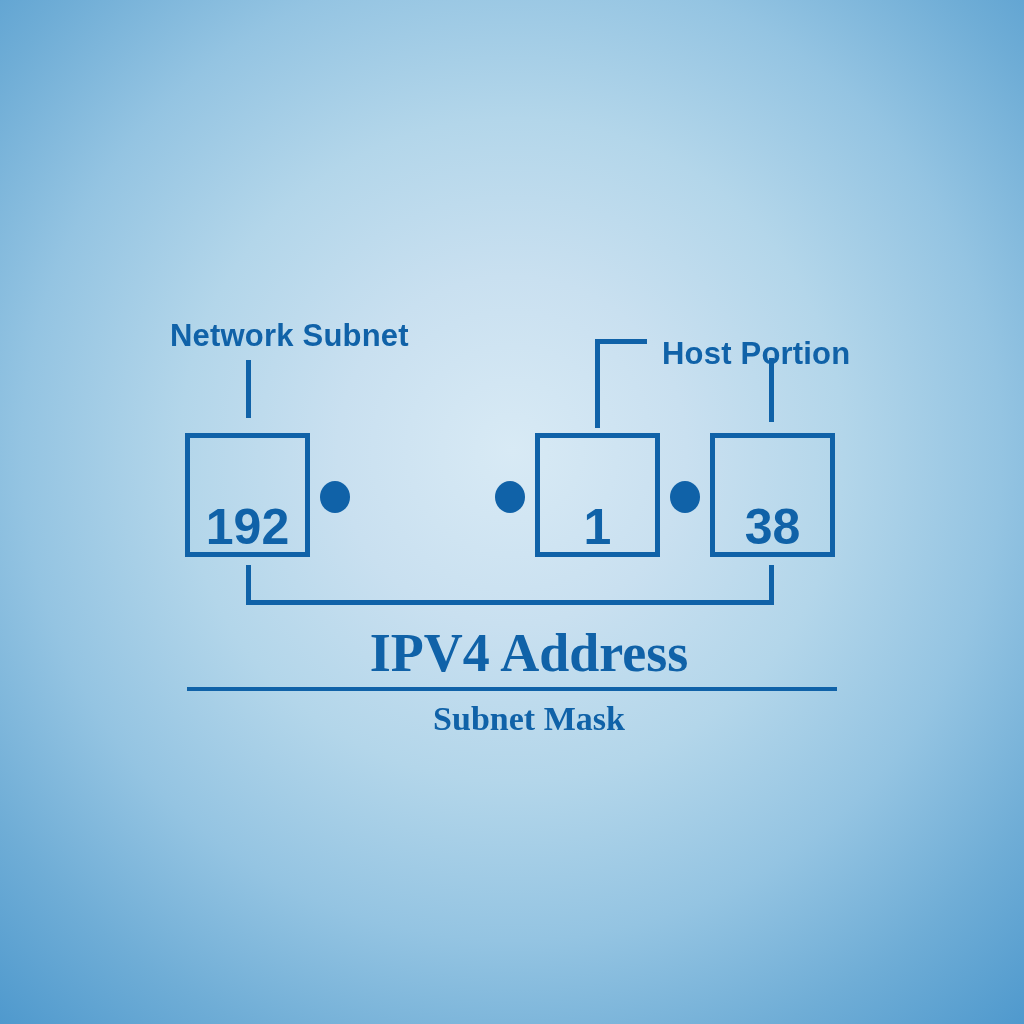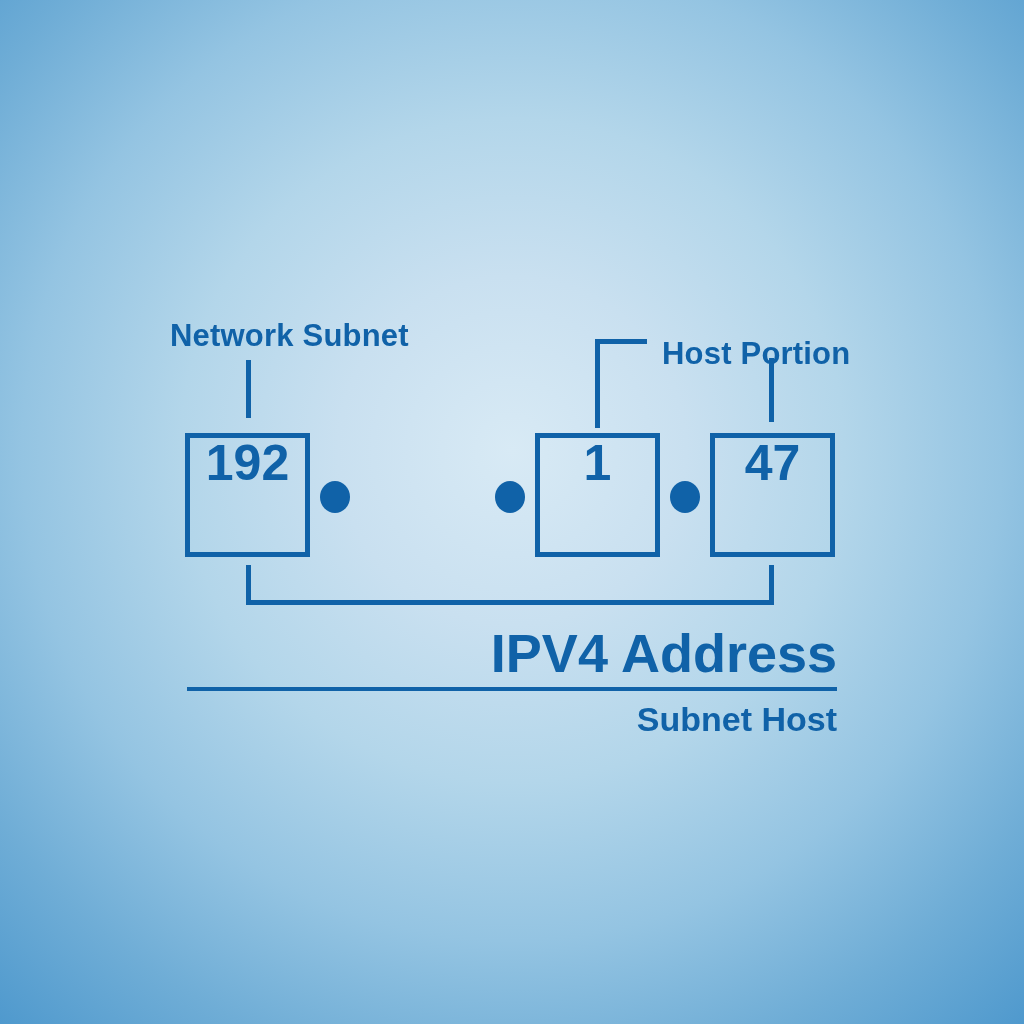--- a/index.html
+++ b/index.html
@@ -34,44 +34,45 @@
     background: #1062a8;
   }
   .octet-box {
     position: absolute;
     top: 433px;
     width: 125px;
     height: 124px;
     border: 5px solid #1062a8;
     box-sizing: border-box;
     display: flex;
-    align-items: flex-start;
+    align-items: flex-end;
     justify-content: center;
   }
   .octet-value {
     color: #1062a8;
     font-weight: 700;
     font-size: 50px;
     line-height: 1;
   }
   .dot {
     position: absolute;
     width: 30px;
     height: 32px;
     border-radius: 50%;
     background: #1062a8;
     top: 481px;
   }
   .title {
     position: absolute;
-    left: 185px;
+    left: 203px;
     width: 652px;
-    text-align: right;
+    text-align: center;
     color: #1062a8;
     font-weight: 700;
+    font-family: Liberation Serif, serif;
   }
 </style>
 </head>
 <body>
 
 <div class="canvas">
 
   <div class="label" style="left:170px; top:318px;">Network Subnet</div>
 
   <div class="label" style="left:650px; top:336px;margin-left:12px;">Host Portion</div>
@@ -83,30 +84,30 @@
 
   <div class="line" style="left:769px; top:358px; width:5px; height:64px;"></div>
 
   <div class="octet-box" style="left:185px;">
     <span class="octet-value">192</span>
   </div>
   <div class="octet-box" style="left:535px;">
     <span class="octet-value">1</span>
   </div>
   <div class="octet-box" style="left:710px;">
-    <span class="octet-value">47</span>
+    <span class="octet-value">38</span>
   </div>
 
   <div class="dot" style="left:320px;"></div>
   <div class="dot" style="left:495px;"></div>
   <div class="dot" style="left:670px;"></div>
 
   <div class="line" style="left:246px; top:565px; width:5px; height:40px;"></div>
   <div class="line" style="left:769px; top:565px; width:5px; height:40px;"></div>
   <div class="line" style="left:246px; top:600px; width:528px; height:5px;"></div>
 
   <div class="title" style="top:626px; font-size:54px; line-height:1;">IPV4 Address</div>
 
   <div class="line" style="left:187px; top:687px; width:650px; height:4px;"></div>
 
-  <div class="title" style="top:702px; font-size:34px; line-height:1;">Subnet Host</div>
+  <div class="title" style="top:702px; font-size:34px; line-height:1;">Subnet Mask</div>
 
 </div>
 
 </body></html>

